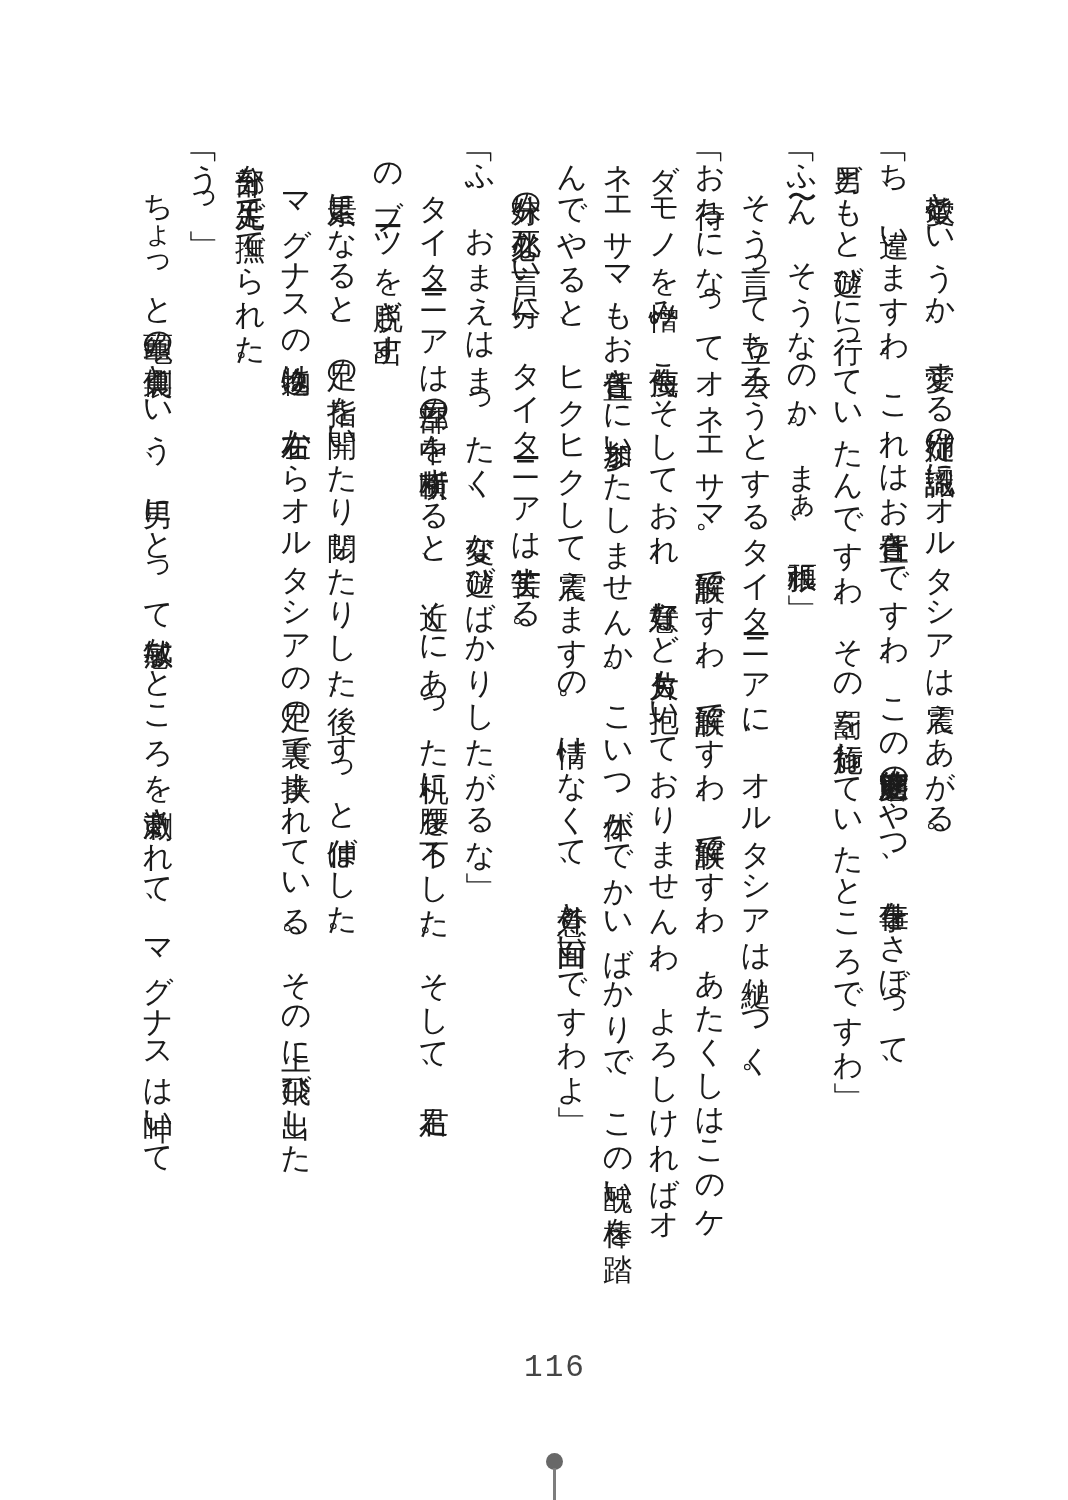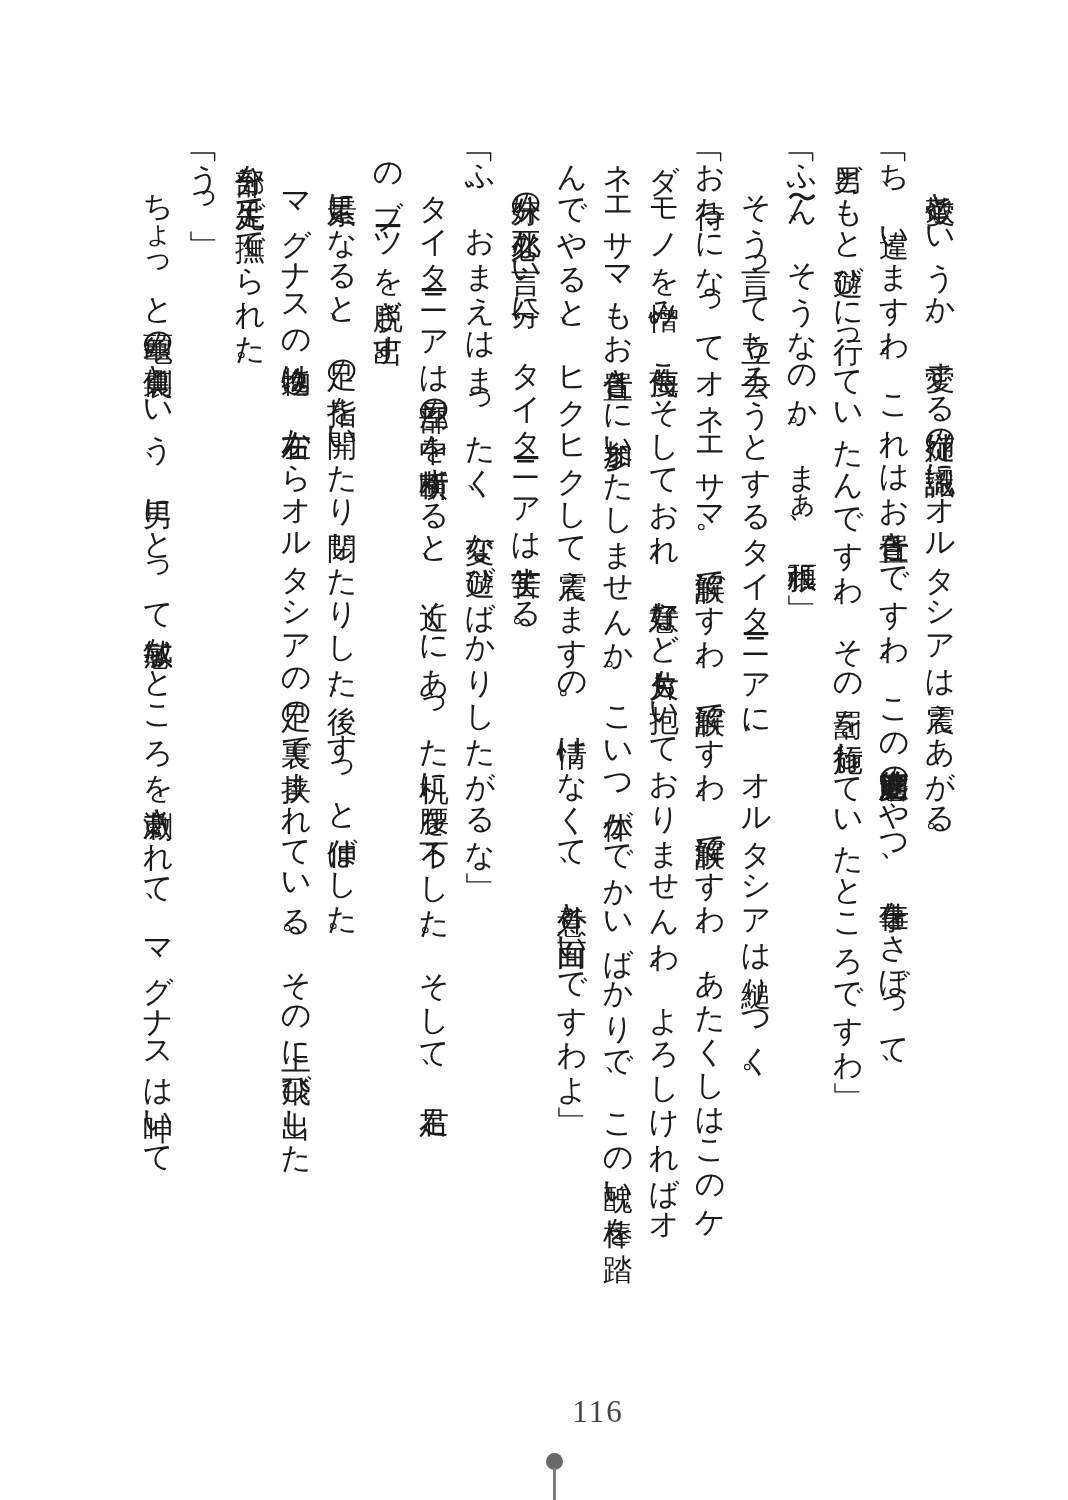--- a/index.html
+++ b/index.html
@@ -36,29 +36,28 @@
   .tcol {
     line-height: 46px;
     white-space: nowrap;
   }
   .tcol.indent {
     text-indent: 30px;
   }
   
   .page-number {
     position: absolute;
-    top: 1396px;
+    top: 1352px;
     left: 555px;
     transform: translateX(-50%);
-    font-family: Liberation Serif, serif;
+    font-family: Liberation Mono, monospace;
     font-size: 31px;
     line-height: 1;
     color: #454545;
     letter-spacing: 2px;
-    margin-left: 43px;
   }
   .pin {
     position: absolute;
     left: 0;
     top: 0;
   }
   .pin-dot {
     position: absolute;
     left: 546px;
     top: 1453px;

